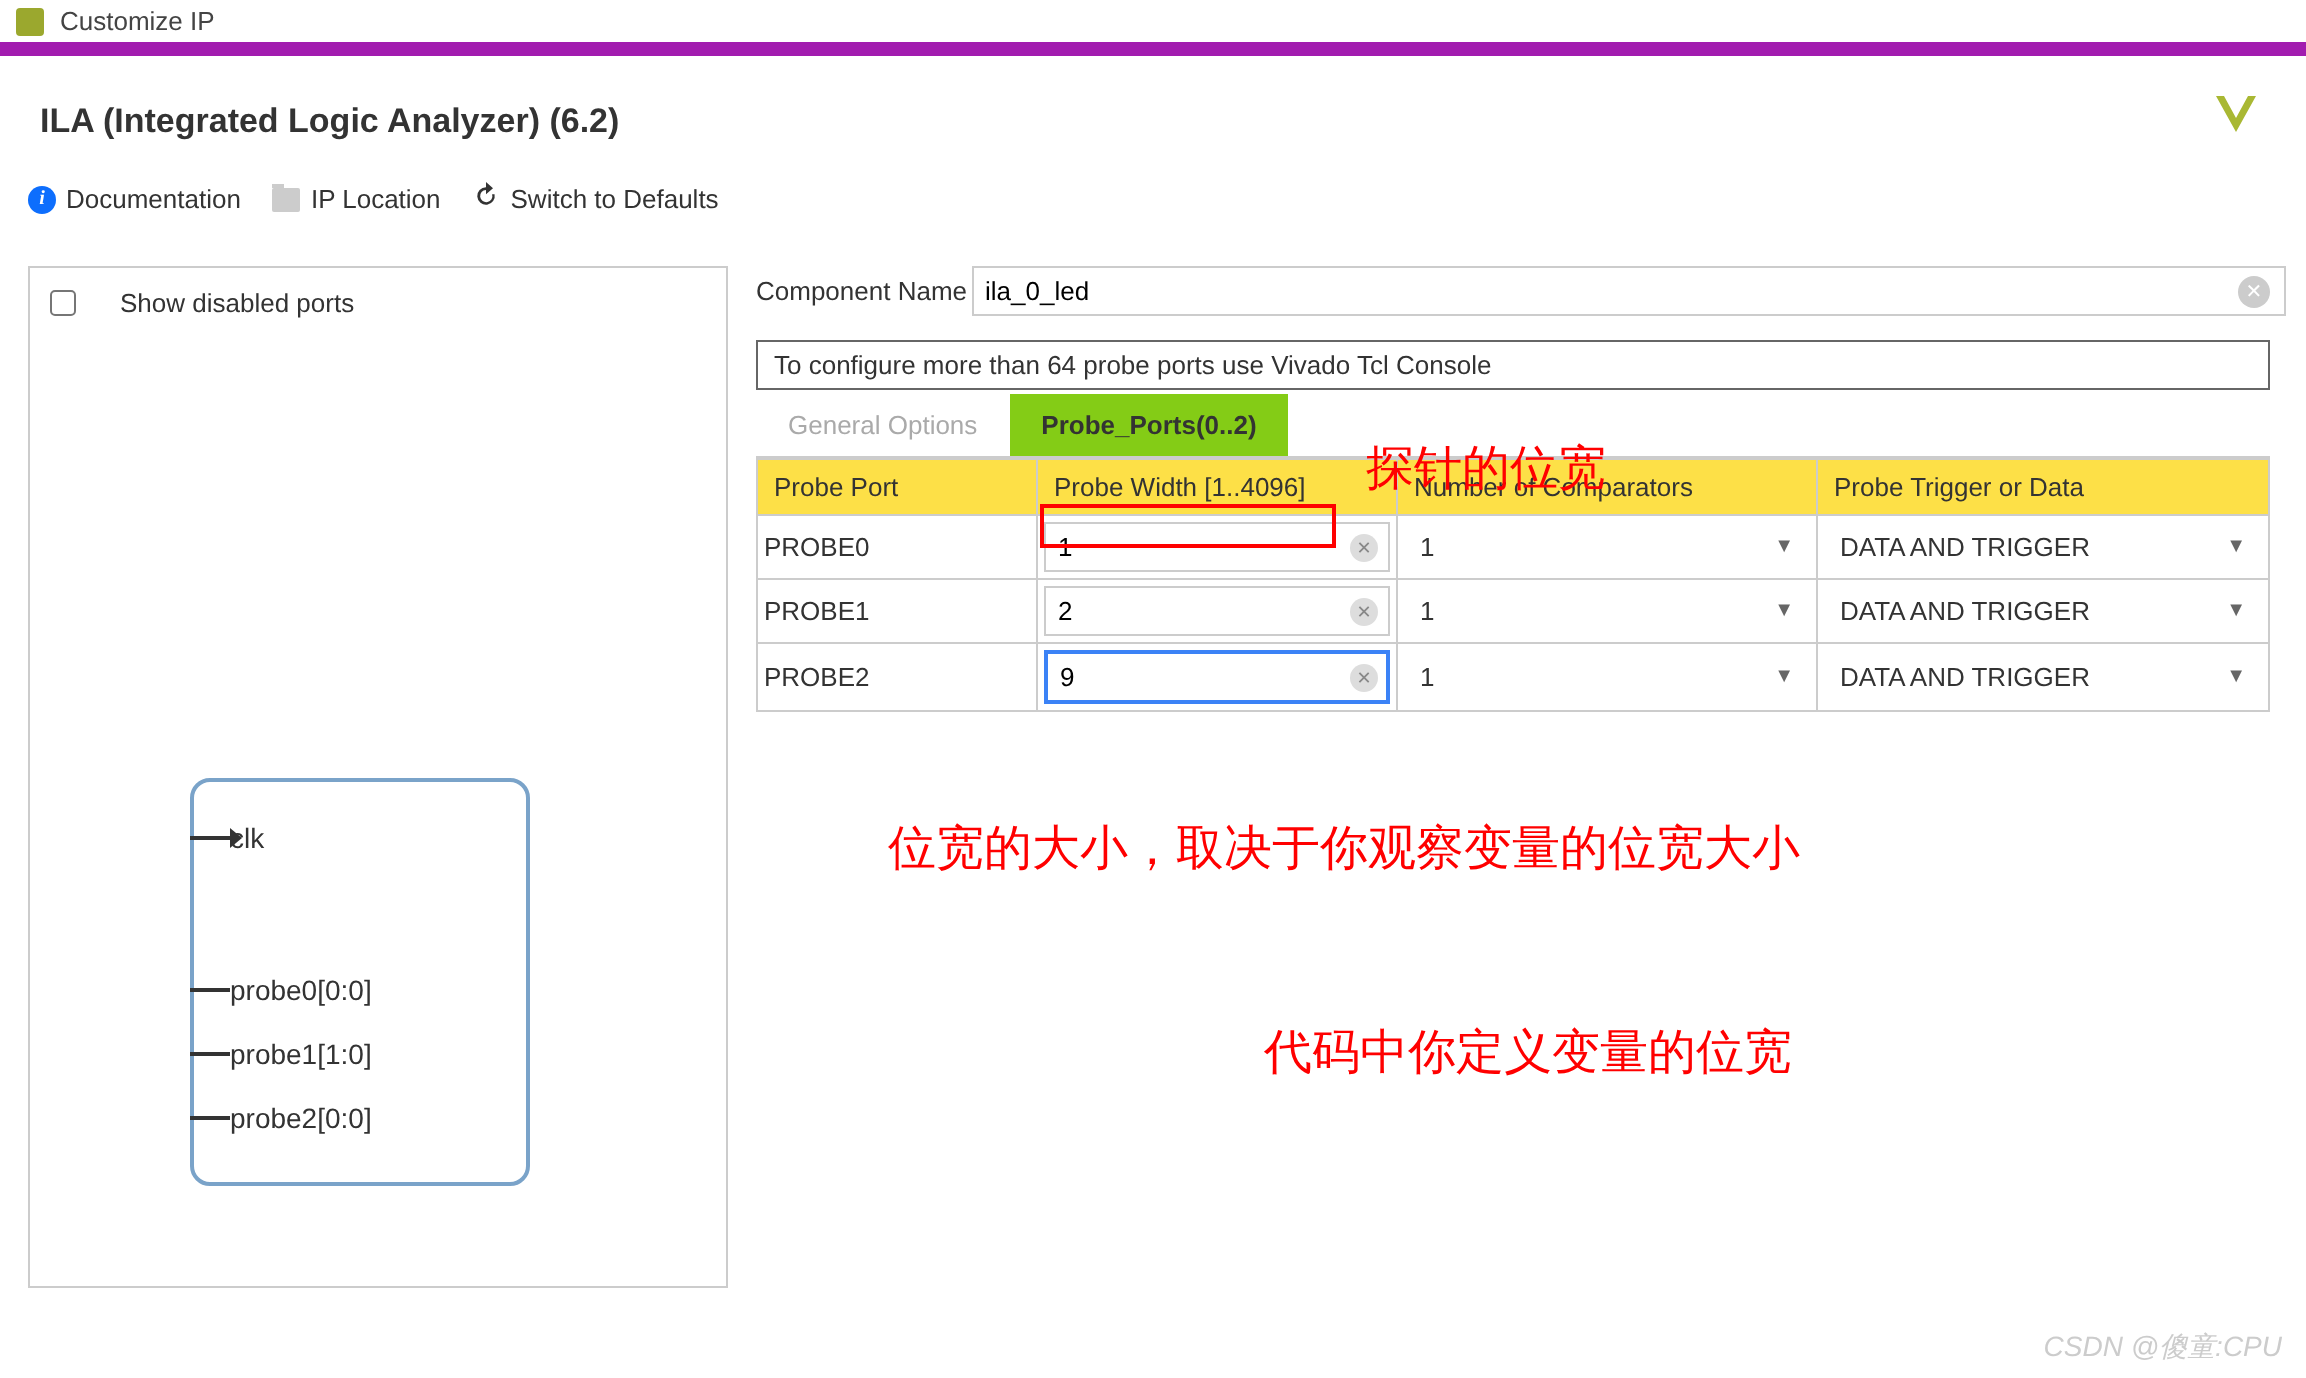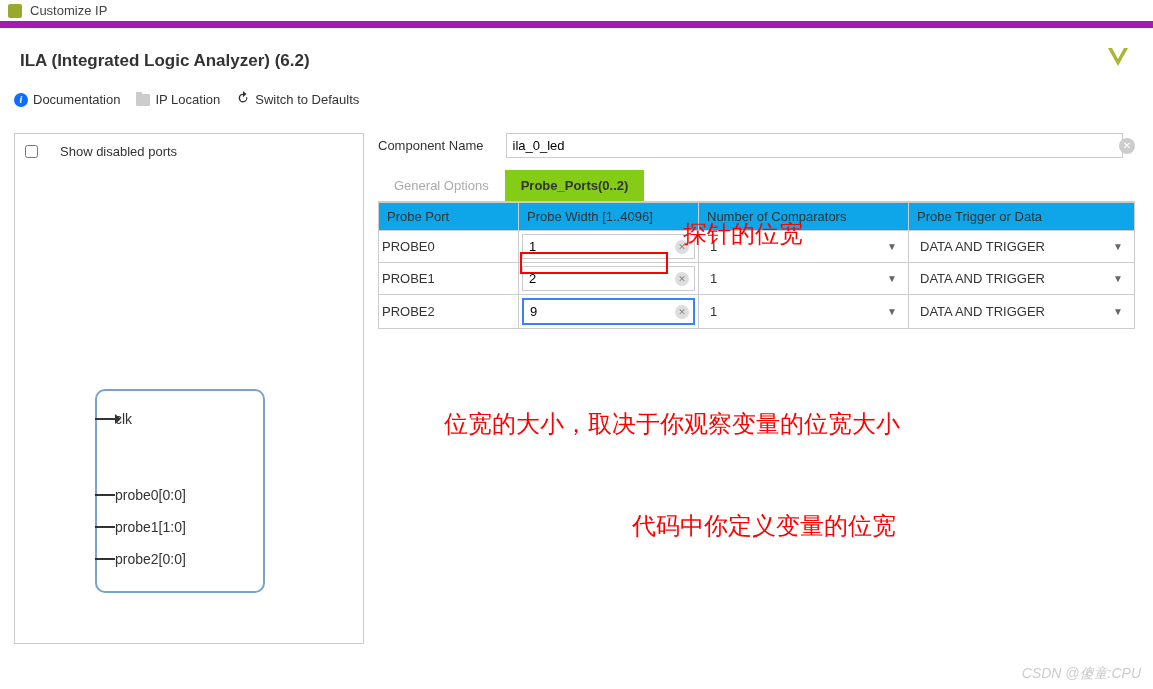--- a/index.html
+++ b/index.html
@@ -12,31 +12,31 @@
 .logo { display: inline-block; }
 .toolbar { padding: 4px 14px 10px 14px; display: flex; gap: 16px; align-items: center; border-bottom: 1px solid transparent; }
 .toolbar a { color: #333; text-decoration: none; display: flex; align-items: center; gap: 5px; font-size: 13px; }
 .info-icon { width: 14px; height: 14px; background: #0d6efd; border-radius: 50%; color: #fff; display: inline-flex; align-items: center; justify-content: center; font-size: 10px; font-weight: bold; font-style: italic; font-family: serif; }
 .folder-icon { width: 14px; height: 12px; background: #ccc; display: inline-block; border-radius: 1px; position: relative; }
 .folder-icon::before { content: ""; position: absolute; top: -2px; left: 0; width: 6px; height: 2px; background: #ccc; }
 .content { display: flex; padding: 14px; gap: 10px; height: calc(100% - 150px); }
 .left-panel { width: 350px; border: 1px solid #ccc; padding: 10px; position: relative; }
 .left-panel .chk-row { display: flex; align-items: center; gap: 22px; color: #333; font-size: 13px; margin-bottom: 10px; }
 .right-panel { flex: 1; padding: 0 4px; position: relative; }
-.field-row { display: flex; align-items: center; gap: 22px; margin-bottom: 12px; }
+.field-row { display: flex; align-items: center; gap: 2px; margin-bottom: 12px; }
 .field-row label { font-size: 13px; color: #333; }
 .field-row input { flex: 1; padding: 4px 6px; border: 1px solid #ccc; font-size: 13px; }
 .clear-btn { width: 16px; height: 16px; border-radius: 50%; background: #ccc; color: #fff; display: inline-flex; align-items: center; justify-content: center; font-size: 10px; margin-left: -26px; cursor: pointer; }
 .info-box { border: 1px solid #666; padding: 4px 8px; font-size: 13px; margin-bottom: 2px; }
 .tabs { display: flex; border-bottom: 1px solid #ccc; }
 .tab { padding: 8px 16px; font-size: 13px; cursor: pointer; }
 .tab.inactive { color: #aaa; }
 .tab.active { color: #333; font-weight: bold; background: #84cc16; }
 table.probe-table { width: 100%; border-collapse: collapse; font-size: 13px; }
-table.probe-table th { text-align: left; padding: 6px 8px; font-weight: normal; border: 1px solid #ccc; background: #0ea5e9; }
+table.probe-table th { text-align: left; padding: 6px 8px; font-weight: normal; border: 1px solid #ccc; background: #fde047; }
 table.probe-table td { padding: 3px; border: 1px solid #ccc; }
 .cell-input { width: 100%; border: 1px solid #ccc; padding: 4px 6px; font-size: 13px; position: relative; }
 .cell-input.focused { border: 2px solid #3b82f6; }
 .cell-wrap { display: flex; align-items: center; position: relative; }
 .cell-wrap .clr { position: absolute; right: 6px; width: 14px; height: 14px; border-radius: 50%; background: #ddd; color: #888; display: inline-flex; align-items: center; justify-content: center; font-size: 9px; cursor: pointer; }
 .dropdown-cell { display: flex; justify-content: space-between; align-items: center; padding: 4px 8px; }
 .dropdown-cell .arrow { font-size: 10px; color: #666; }
 .plain-cell { padding: 4px 8px; }
 .ip-block { border: 2px solid #7aa3c9; border-radius: 10px; background: #fff; width: 170px; margin-top: 230px; margin-left: 70px; padding: 12px 8px 16px 18px; position: relative; }
 .port-row { display: flex; align-items: center; padding: 8px 0 8px 0; font-size: 14px; color: #333; }
@@ -108,20 +108,21 @@
     </div>
   </div>
 
   <div class="right-panel">
     <div class="field-row">
       <label>Component Name</label>
       <input type="text" value="ila_0_led" style="">
       <span class="clear-btn">✕</span>
     </div>
 
+    <div class="info-box">To configure more than 64 probe ports use Vivado Tcl Console</div>
 
     <div class="tabs">
       <div class="tab inactive">General Options</div>
       <div class="tab active">Probe_Ports(0..2)</div>
     </div>
 
     <table class="probe-table">
       <thead>
         <tr>
           <th style="width:140px;">Probe Port</th>

